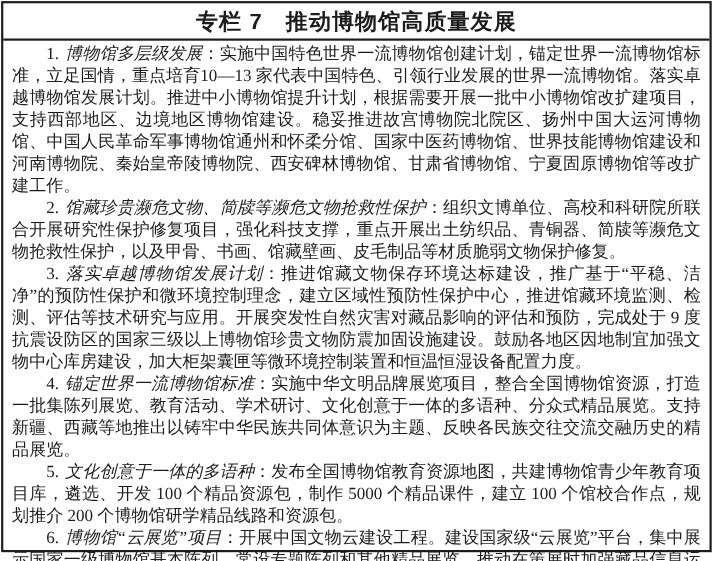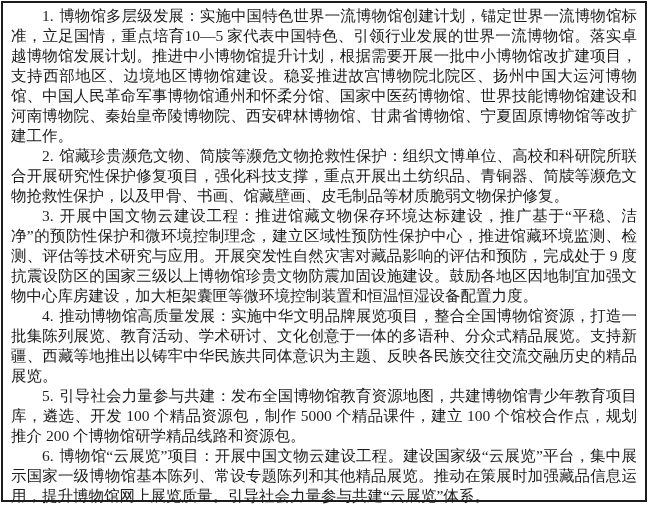--- a/index.html
+++ b/index.html
@@ -46,29 +46,31 @@
     text-justify: inter-ideograph;
   }
   .panel-body p {
     margin: 0;
     text-indent: 2em;
   }
   .para-num {
     margin-right: 0.35em;
   }
   .para-lead {
+    font-style: italic; 
   }
 </style>
 </head>
 <body>
 
 <div class="page">
   <div class="panel">
+    <div class="panel-title">专栏 7　推动博物馆高质量发展</div>
     <div class="panel-body">
-      <p><span class="para-num">1.</span><span class="para-lead">博物馆多层级发展</span><span>：实施中国特色世界一流博物馆创建计划，锚定世界一流博物馆标准，立足国情，重点培育10—5 家代表中国特色、引领行业发展的世界一流博物馆。落实卓越博物馆发展计划。推进中小博物馆提升计划，根据需要开展一批中小博物馆改扩建项目，支持西部地区、边境地区博物馆建设。稳妥推进故宫博物院北院区、扬州中国大运河博物馆、中国人民革命军事博物馆通州和怀柔分馆、国家中医药博物馆、世界技能博物馆建设和河南博物院、秦始皇帝陵博物院、西安碑林博物馆、甘肃省博物馆、宁夏固原博物馆等改扩建工作。</span></p>
+      <p><span class="para-num">1.</span><span class="para-lead">博物馆多层级发展</span><span>：实施中国特色世界一流博物馆创建计划，锚定世界一流博物馆标准，立足国情，重点培育10—13 家代表中国特色、引领行业发展的世界一流博物馆。落实卓越博物馆发展计划。推进中小博物馆提升计划，根据需要开展一批中小博物馆改扩建项目，支持西部地区、边境地区博物馆建设。稳妥推进故宫博物院北院区、扬州中国大运河博物馆、中国人民革命军事博物馆通州和怀柔分馆、国家中医药博物馆、世界技能博物馆建设和河南博物院、秦始皇帝陵博物院、西安碑林博物馆、甘肃省博物馆、宁夏固原博物馆等改扩建工作。</span></p>
       <p><span class="para-num">2.</span><span class="para-lead">馆藏珍贵濒危文物、简牍等濒危文物抢救性保护</span><span>：组织文博单位、高校和科研院所联合开展研究性保护修复项目，强化科技支撑，重点开展出土纺织品、青铜器、简牍等濒危文物抢救性保护，以及甲骨、书画、馆藏壁画、皮毛制品等材质脆弱文物保护修复。</span></p>
-      <p><span class="para-num">3.</span><span class="para-lead">开展中国文物云建设工程</span><span>：推进馆藏文物保存环境达标建设，推广基于“平稳、洁净”的预防性保护和微环境控制理念，建立区域性预防性保护中心，推进馆藏环境监测、检测、评估等技术研究与应用。开展突发性自然灾害对藏品影响的评估和预防，完成处于 9 度抗震设防区的国家三级以上博物馆珍贵文物防震加固设施建设。鼓励各地区因地制宜加强文物中心库房建设，加大柜架囊匣等微环境控制装置和恒温恒湿设备配置力度。</span></p>
-      <p><span class="para-num">4.</span><span class="para-lead">推动博物馆高质量发展</span><span>：实施中华文明品牌展览项目，整合全国博物馆资源，打造一批集陈列展览、教育活动、学术研讨、文化创意于一体的多语种、分众式精品展览。支持新疆、西藏等地推出以铸牢中华民族共同体意识为主题、反映各民族交往交流交融历史的精品展览。</span></p>
-      <p><span class="para-num">5.</span><span class="para-lead">引导社会力量参与共建</span><span>：发布全国博物馆教育资源地图，共建博物馆青少年教育项目库，遴选、开发 100 个精品资源包，制作 5000 个精品课件，建立 100 个馆校合作点，规划推介 200 个博物馆研学精品线路和资源包。</span></p>
+      <p><span class="para-num">3.</span><span class="para-lead">落实卓越博物馆发展计划</span><span>：推进馆藏文物保存环境达标建设，推广基于“平稳、洁净”的预防性保护和微环境控制理念，建立区域性预防性保护中心，推进馆藏环境监测、检测、评估等技术研究与应用。开展突发性自然灾害对藏品影响的评估和预防，完成处于 9 度抗震设防区的国家三级以上博物馆珍贵文物防震加固设施建设。鼓励各地区因地制宜加强文物中心库房建设，加大柜架囊匣等微环境控制装置和恒温恒湿设备配置力度。</span></p>
+      <p><span class="para-num">4.</span><span class="para-lead">锚定世界一流博物馆标准</span><span>：实施中华文明品牌展览项目，整合全国博物馆资源，打造一批集陈列展览、教育活动、学术研讨、文化创意于一体的多语种、分众式精品展览。支持新疆、西藏等地推出以铸牢中华民族共同体意识为主题、反映各民族交往交流交融历史的精品展览。</span></p>
+      <p><span class="para-num">5.</span><span class="para-lead">文化创意于一体的多语种</span><span>：发布全国博物馆教育资源地图，共建博物馆青少年教育项目库，遴选、开发 100 个精品资源包，制作 5000 个精品课件，建立 100 个馆校合作点，规划推介 200 个博物馆研学精品线路和资源包。</span></p>
       <p><span class="para-num">6.</span><span class="para-lead">博物馆“云展览”项目</span><span>：开展中国文物云建设工程。建设国家级“云展览”平台，集中展示国家一级博物馆基本陈列、常设专题陈列和其他精品展览。推动在策展时加强藏品信息运用，提升博物馆网上展览质量。引导社会力量参与共建“云展览”体系。</span></p>
     </div>
   </div>
 </div>
 
 </body></html>

